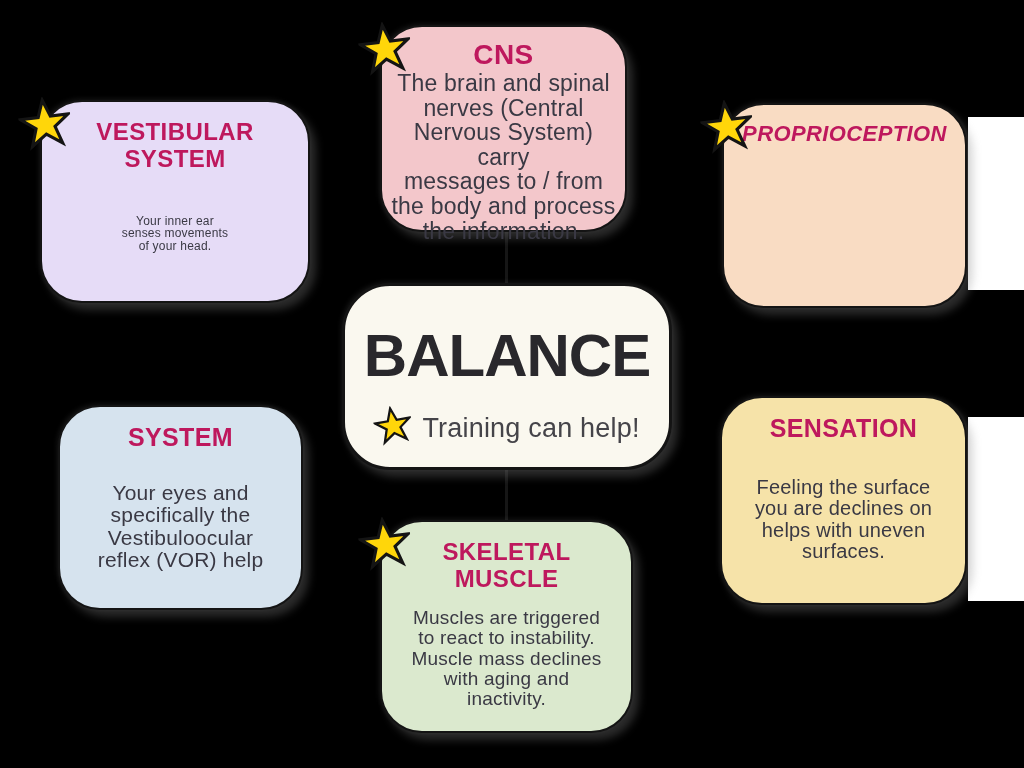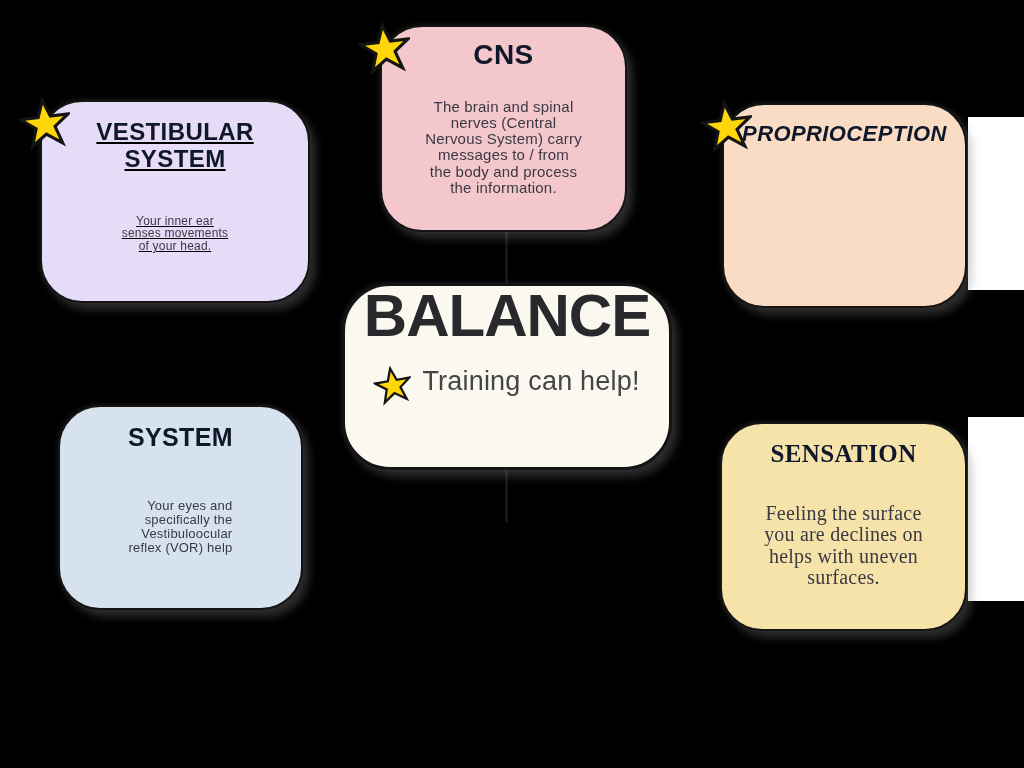--- a/index.html
+++ b/index.html
@@ -16,81 +16,81 @@
   .conn2{left:505px;top:468px;height:54px;}
 
   .card{
     position:absolute;z-index:1;
     border:2.5px solid #141414;border-radius:42px;
     box-shadow:6px 7px 9px rgba(135,135,135,0.32), -1px -1px 5px rgba(120,120,120,0.18);
     display:flex;flex-direction:column;align-items:center;text-align:center;
     box-sizing:border-box;
   }
   .card-title{
-    font-weight:bold;color:#0f172a;white-space:pre-line;
+    font-weight:bold;color:#be185d;white-space:pre-line;
     line-height:1.14;letter-spacing:0.4px;margin-top:16px;
   }
   .card-body{
     color:#3A3944;white-space:pre-line;line-height:1.07;
     letter-spacing:0.2px;margin:auto 0;padding:0 8px 6px 8px;
   }
   #card-vestibular{left:40px;top:100px;width:270px;height:203px;}
   #card-vestibular .card-title{font-size:24px;}
   #card-vestibular .card-body{font-size:12px;}
 
   #card-cns{left:380px;top:25px;width:247px;height:207px;}
   #card-cns .card-title{font-size:28px;margin-top:12px;}
-  #card-cns .card-body{font-size:15px;text-align:center;}
+  #card-cns .card-body{font-size:23px;text-align:center;}
 
   #card-proprioception{left:722px;top:103px;width:245px;height:205px;}
   #card-proprioception .card-title{font-size:22px;}
   #card-proprioception .card-body{font-size:19px;}
 
   #card-vision{left:58px;top:405px;width:245px;height:205px;}
   #card-vision .card-title{font-size:25px;}
-  #card-vision .card-body{font-size:13px;text-align:right;}
+  #card-vision .card-body{font-size:21px;}
 
   #card-skeletal{left:380px;top:520px;width:253px;height:213px;}
   #card-skeletal .card-title{font-size:24px;}
   #card-skeletal .card-body{font-size:19px;}
 
-  #card-sensation{left:720px;top:422px;width:247px;height:209px;font-family:Liberation Serif, serif;}
+  #card-sensation{left:720px;top:396px;width:247px;height:209px;}
   #card-sensation .card-title{font-size:25px;}
   #card-sensation .card-body{font-size:20px;}
 
   #card-balance{
     left:342px;top:283px;width:330px;height:187px;
     border-radius:48px;border-width:3px;
   }
   .balance-title{
     font-weight:bold;color:#29282C;font-size:60px;line-height:60px;
-    letter-spacing:-1px;
+    letter-spacing:-1px;margin-top:40px;
   }
   .balance-subtitle-row{
-    display:flex;align-items:flex-start;gap:10px;margin-top:20px;
+    display:flex;align-items:flex-end;gap:10px;margin-top:20px;
   }
   .balance-subtitle{font-size:27px;color:#454449;letter-spacing:0.2px;}
 
   .star{position:absolute;left:-23px;top:-5px;width:52px;height:52px;
     transform:rotate(-7deg);z-index:2;}
   .star polygon{stroke:#141414;stroke-width:6;}
   .small-star{position:static;width:38px;height:38px;transform:rotate(-10deg);flex:0 0 auto;}
 </style>
 </head>
 <body>
 
 <div class="canvas" style="background-color: rgb(0, 0, 0);">
 
   <div class="patch patch1" style="background-color: rgb(255, 255, 255);"></div>
   <div class="patch patch2" style="background-color: rgb(255, 255, 255);"></div>
 
   <div class="connector conn1"></div>
   <div class="connector conn2"></div>
 
-  <div class="card" id="card-vestibular" style="background-color: rgb(230, 220, 247); text-decoration: underline;">
+  <div class="card" id="card-vestibular" style="background-color: rgb(230, 220, 247);">
     <svg class="star" viewBox="0 0 100 100">
       <polygon points="50,6 61.8,38.2 96,38.2 68.4,58.8 79.2,92 50,71.6 20.8,92 31.6,58.8 4,38.2 38.2,38.2" fill="#FFD60A"></polygon>
     </svg>
     <div class="card-title">VESTIBULAR
 SYSTEM</div>
     <div class="card-body">Your inner ear
 senses movements
 of your head.</div>
   </div>
 
@@ -125,20 +125,32 @@
   </div>
 
   <div class="card" id="card-vision" style="background-color: rgb(214, 227, 238);">
     <div class="card-title">SYSTEM</div>
     <div class="card-body">Your eyes and
 specifically the
 Vestibuloocular
 reflex (VOR) help</div>
   </div>
 
+  <div class="card" id="card-skeletal" style="background-color: rgb(219, 233, 206);">
+    <svg class="star" viewBox="0 0 100 100">
+      <polygon points="50,6 61.8,38.2 96,38.2 68.4,58.8 79.2,92 50,71.6 20.8,92 31.6,58.8 4,38.2 38.2,38.2" fill="#FFD60A"></polygon>
+    </svg>
+    <div class="card-title">SKELETAL
+MUSCLE</div>
+    <div class="card-body">Muscles are triggered
+to react to instability.
+Muscle mass declines
+with aging and
+inactivity.</div>
+  </div>
 
   <div class="card" id="card-sensation" style="background-color: rgb(246, 227, 169);">
     <div class="card-title">SENSATION</div>
     <div class="card-body">Feeling the surface
 you are declines on
 helps with uneven
 surfaces.</div>
   </div>
 
 </div>

